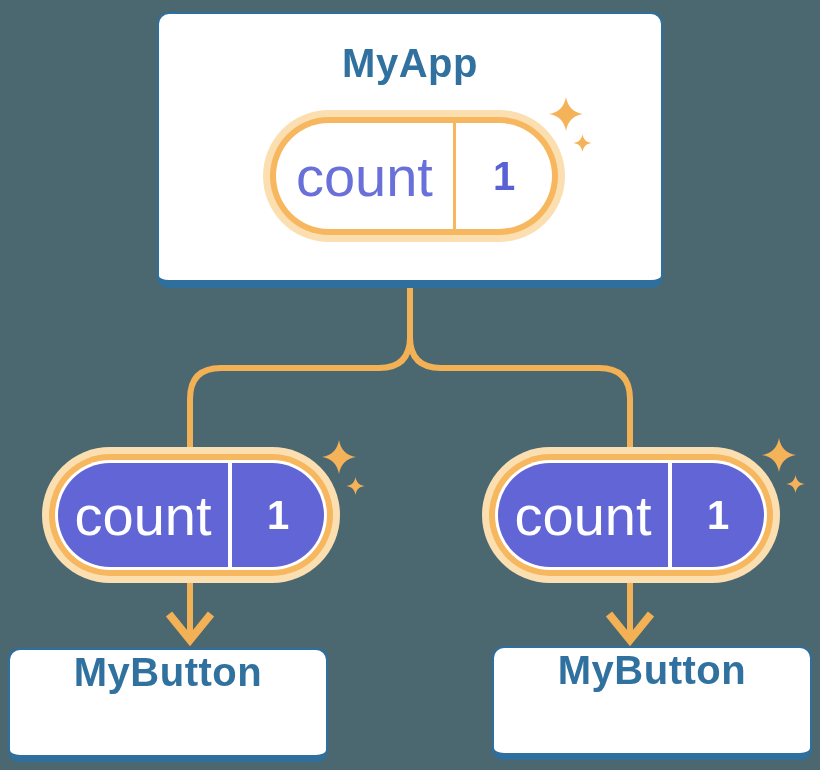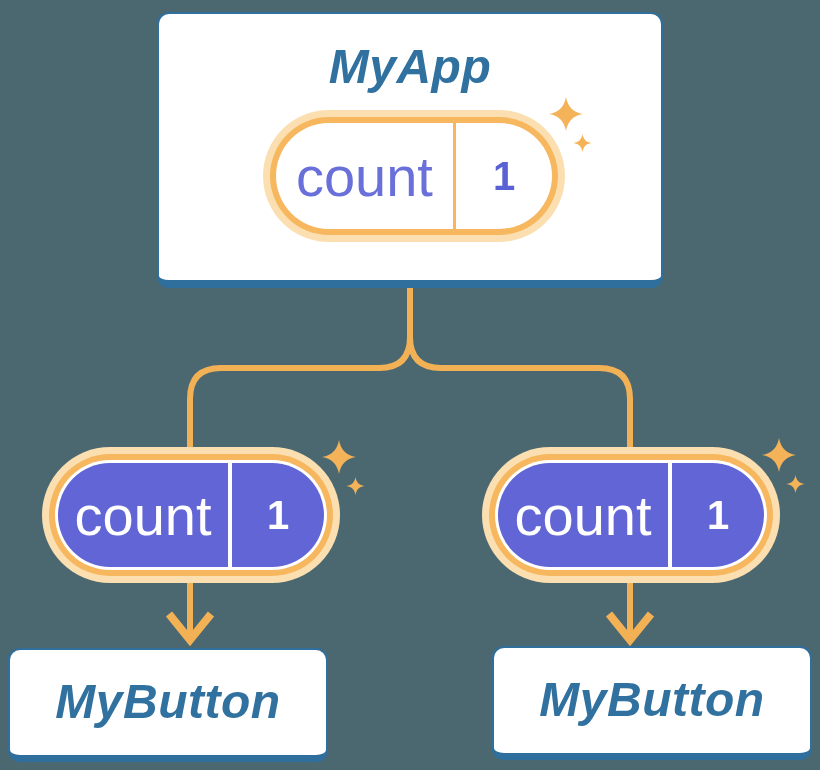--- a/index.html
+++ b/index.html
@@ -20,26 +20,26 @@
   .card {
     position:absolute; background:#ffffff; box-sizing:border-box;
     border:2.5px solid var(--card-border, #2f6f9e);
     border-radius:12px;
   }
   .card-root {
     left:157px; top:12px; width:506px; height:276px;
     border-bottom-width:8px; padding-top:27px; text-align:center;
   }
   .card-title {
-    font-size:48px; font-weight:600; letter-spacing:0.5px;
-    color:var(--card-text, #30719f); line-height:1.1;font-style:italic;
+    font-size:40px; font-weight:600; letter-spacing:0.5px;
+    color:var(--card-text, #30719f); line-height:1.1;
   }
   .card-child {
     width:320px; height:114px; border-bottom-width:7px;
-    display:flex; align-items:center; justify-content:center;
+    display:flex; align-items:flex-start; justify-content:center;
   }
   .card-child-left  { left:8px;   top:648px; }
   .card-child-right { left:492px; top:646px; }
 
   
   .pill {
     position:absolute; box-sizing:border-box;
     background:var(--pill-halo, #fbdfb1);
     border-radius:999px; padding:7px;
   }

